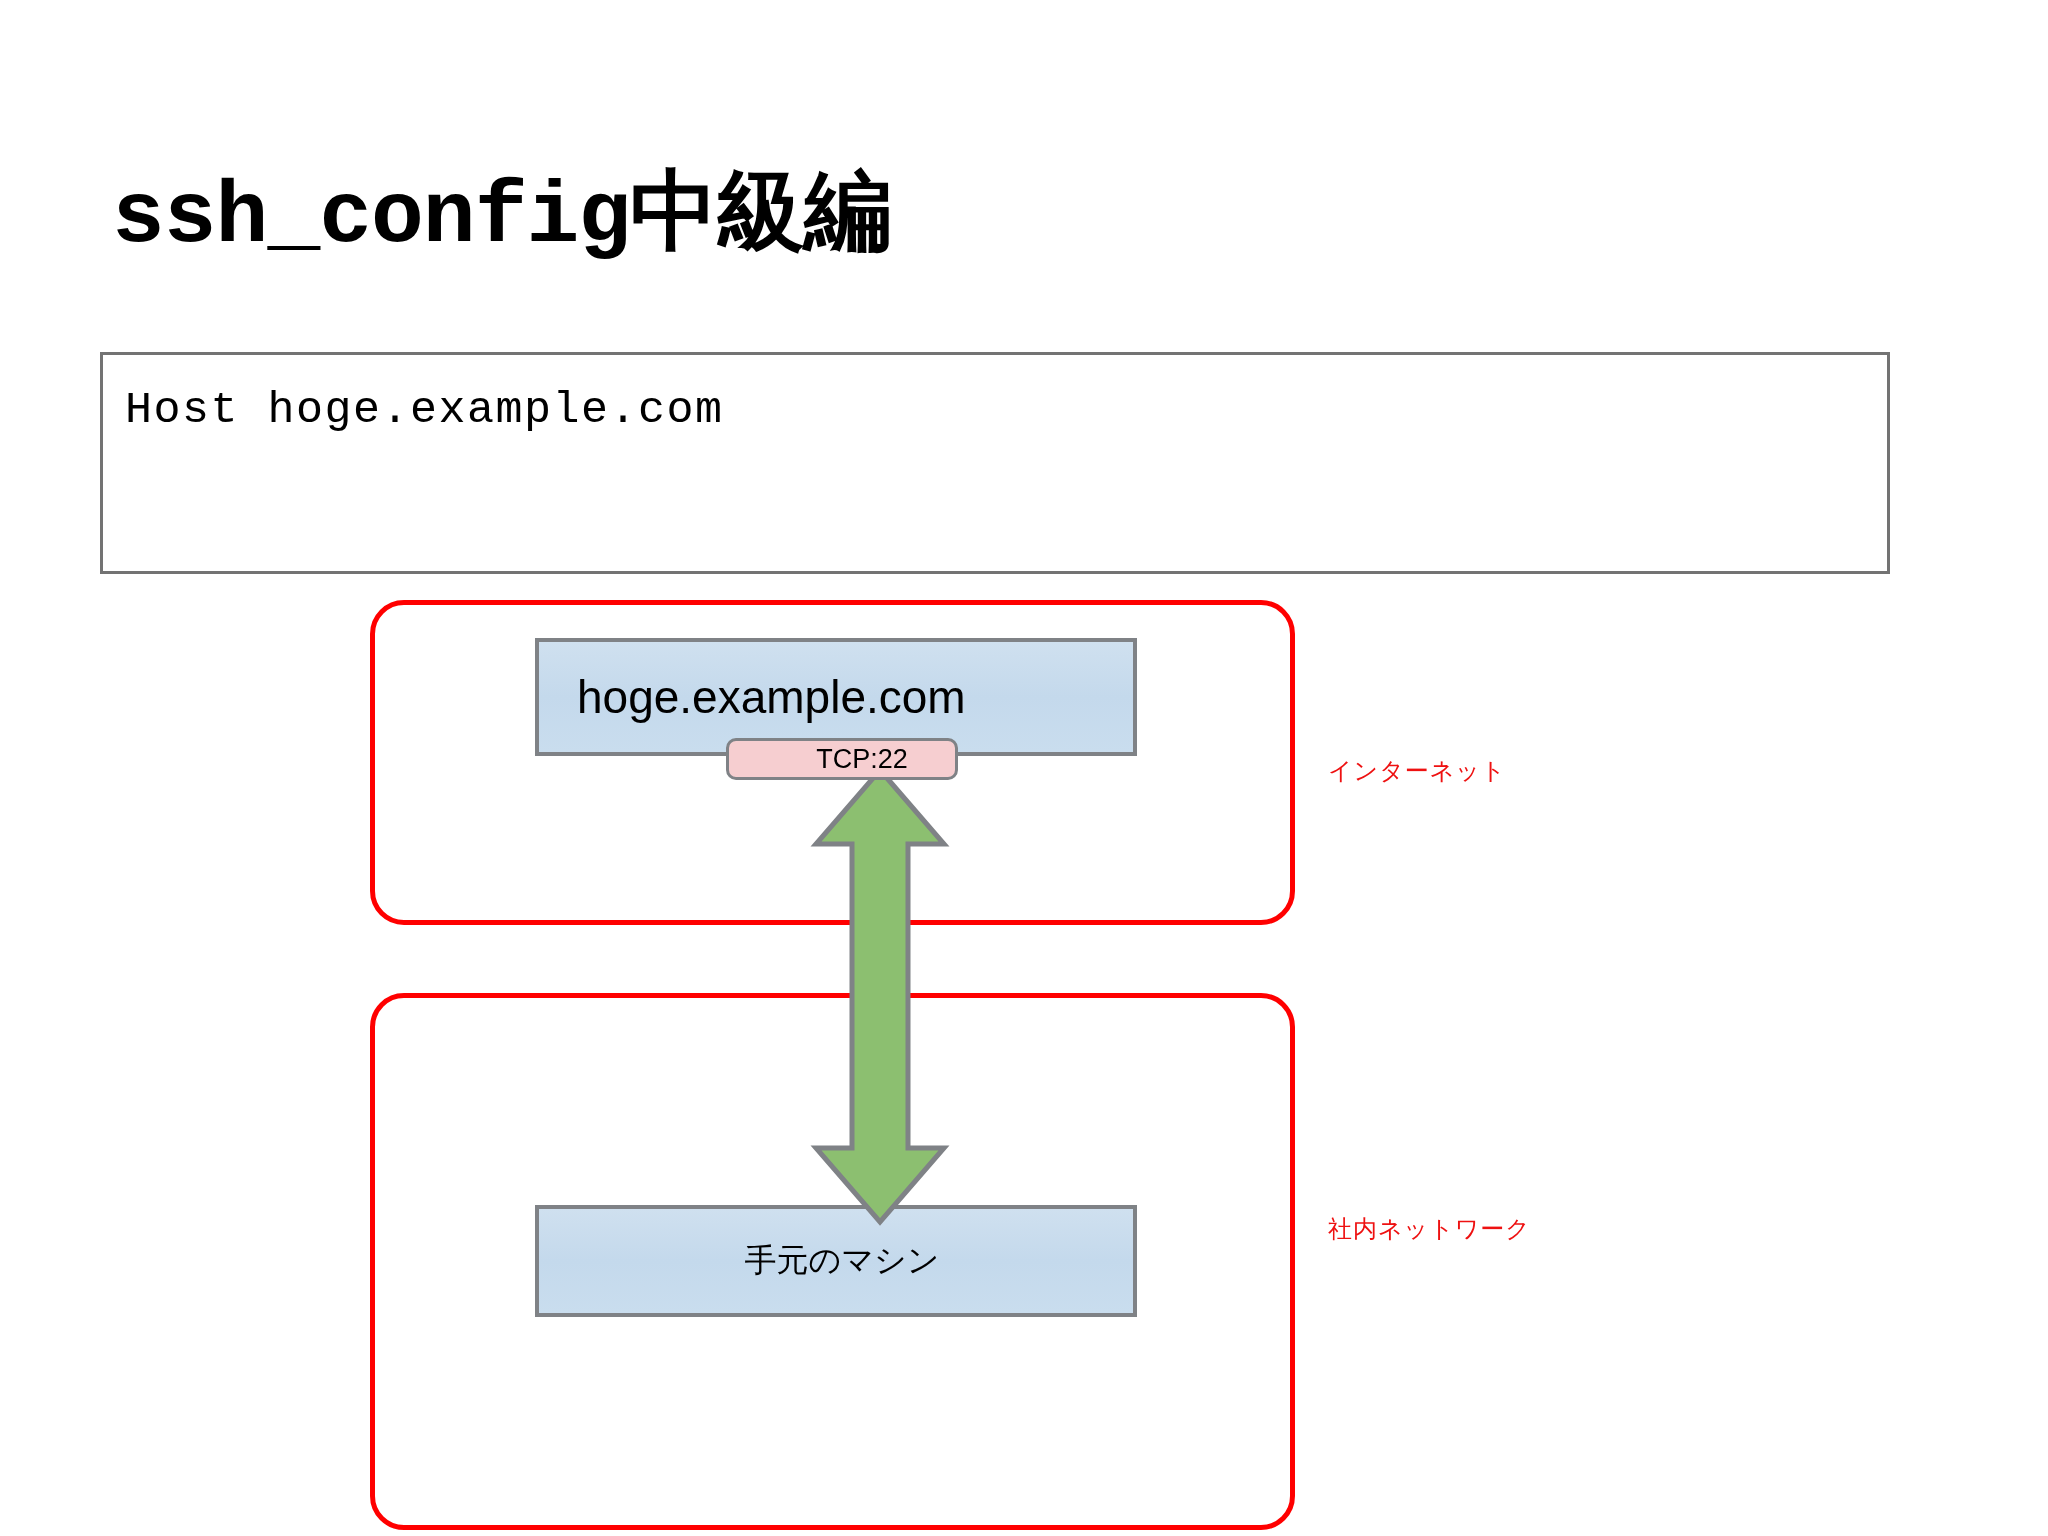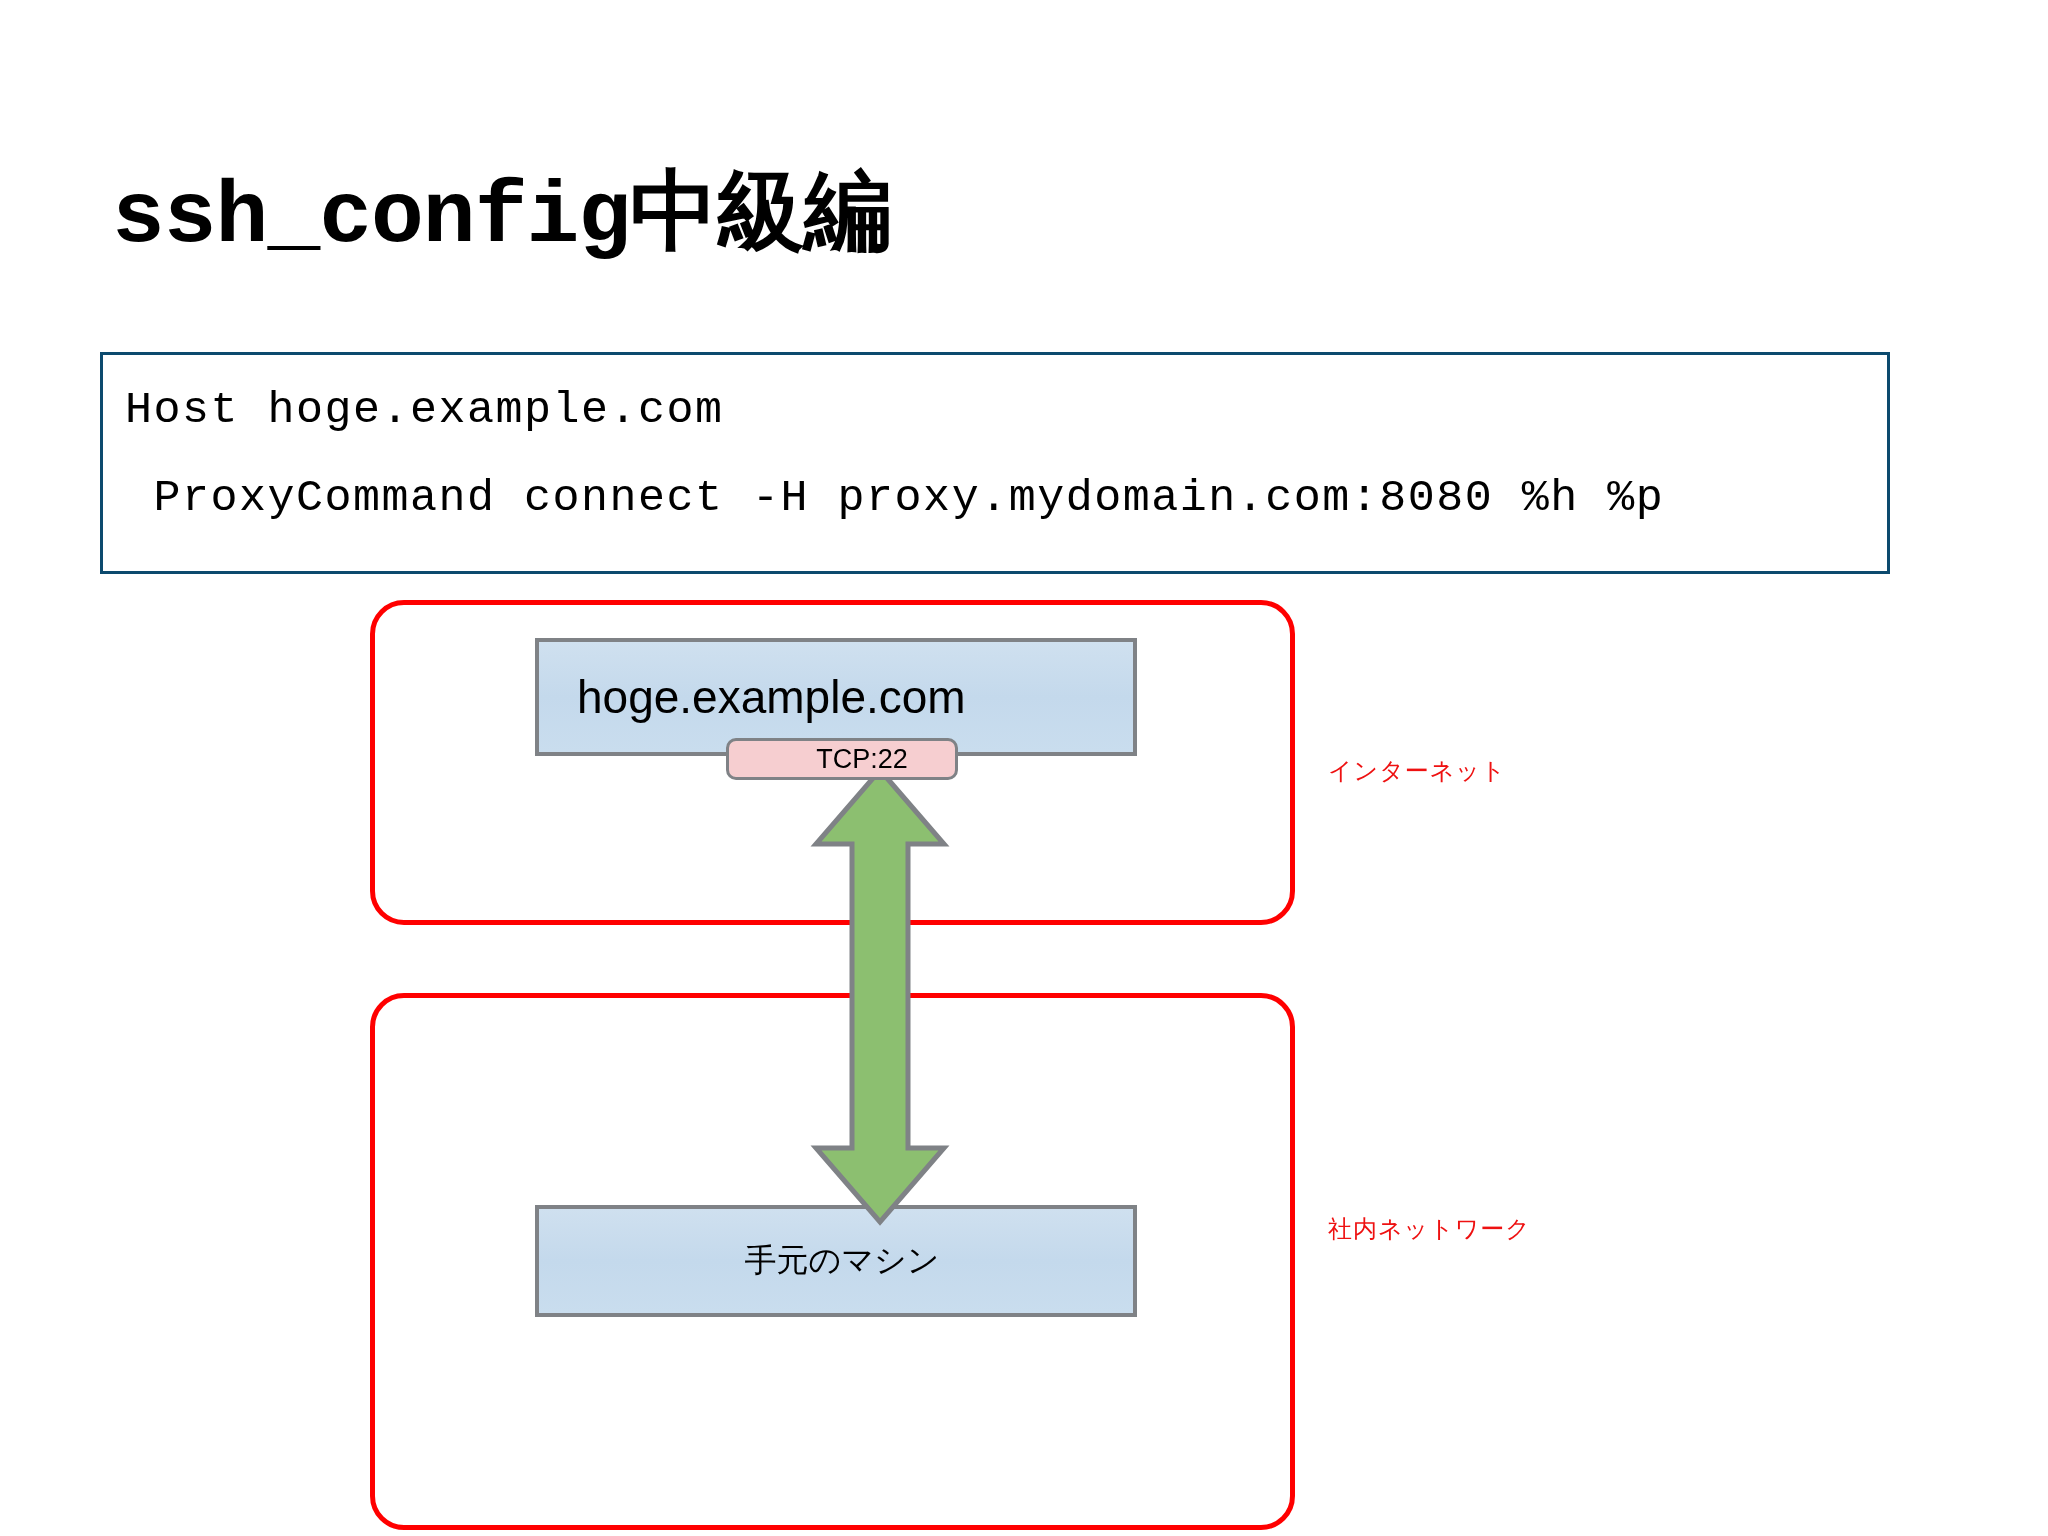--- a/index.html
+++ b/index.html
@@ -29,21 +29,21 @@
     font-family: Liberation Mono, monospace;
   }
 
   
   #code-box {
     position: absolute;
     left: 100px;
     top: 352px;
     width: 1790px;
     height: 222px;
-    border: 3px solid #0c4a6e;
+    border: 3px solid #737373;
     box-sizing: border-box;
     background: #ffffff;
   }
   .code-line {
     position: absolute;
     font-family: "Liberation Mono", "DejaVu Sans Mono", monospace;
     font-size: 45px;
     color: #000000;
     white-space: pre;
     letter-spacing: 1.5px;
@@ -137,21 +137,20 @@
     z-index: 2;
   }
 </style>
 </head>
 <body>
 
 <div id="slide-title">ssh_config中級編</div>
 
 <div id="code-box">
   <div class="code-line" id="code-line-0">Host hoge.example.com</div>
-  <div class="code-line" id="code-line-1"> ProxyCommand connect -H proxy.mydomain.com:8080 %h %p</div>
 </div>
 
 <div class="zone" id="zone-internet"></div>
 
 <div class="zone" id="zone-intranet"></div>
 
 <div class="zone-label" id="zone-label-internet">インターネット</div>
 
 <div class="zone-label" id="zone-label-intranet">社内ネットワーク</div>
 

